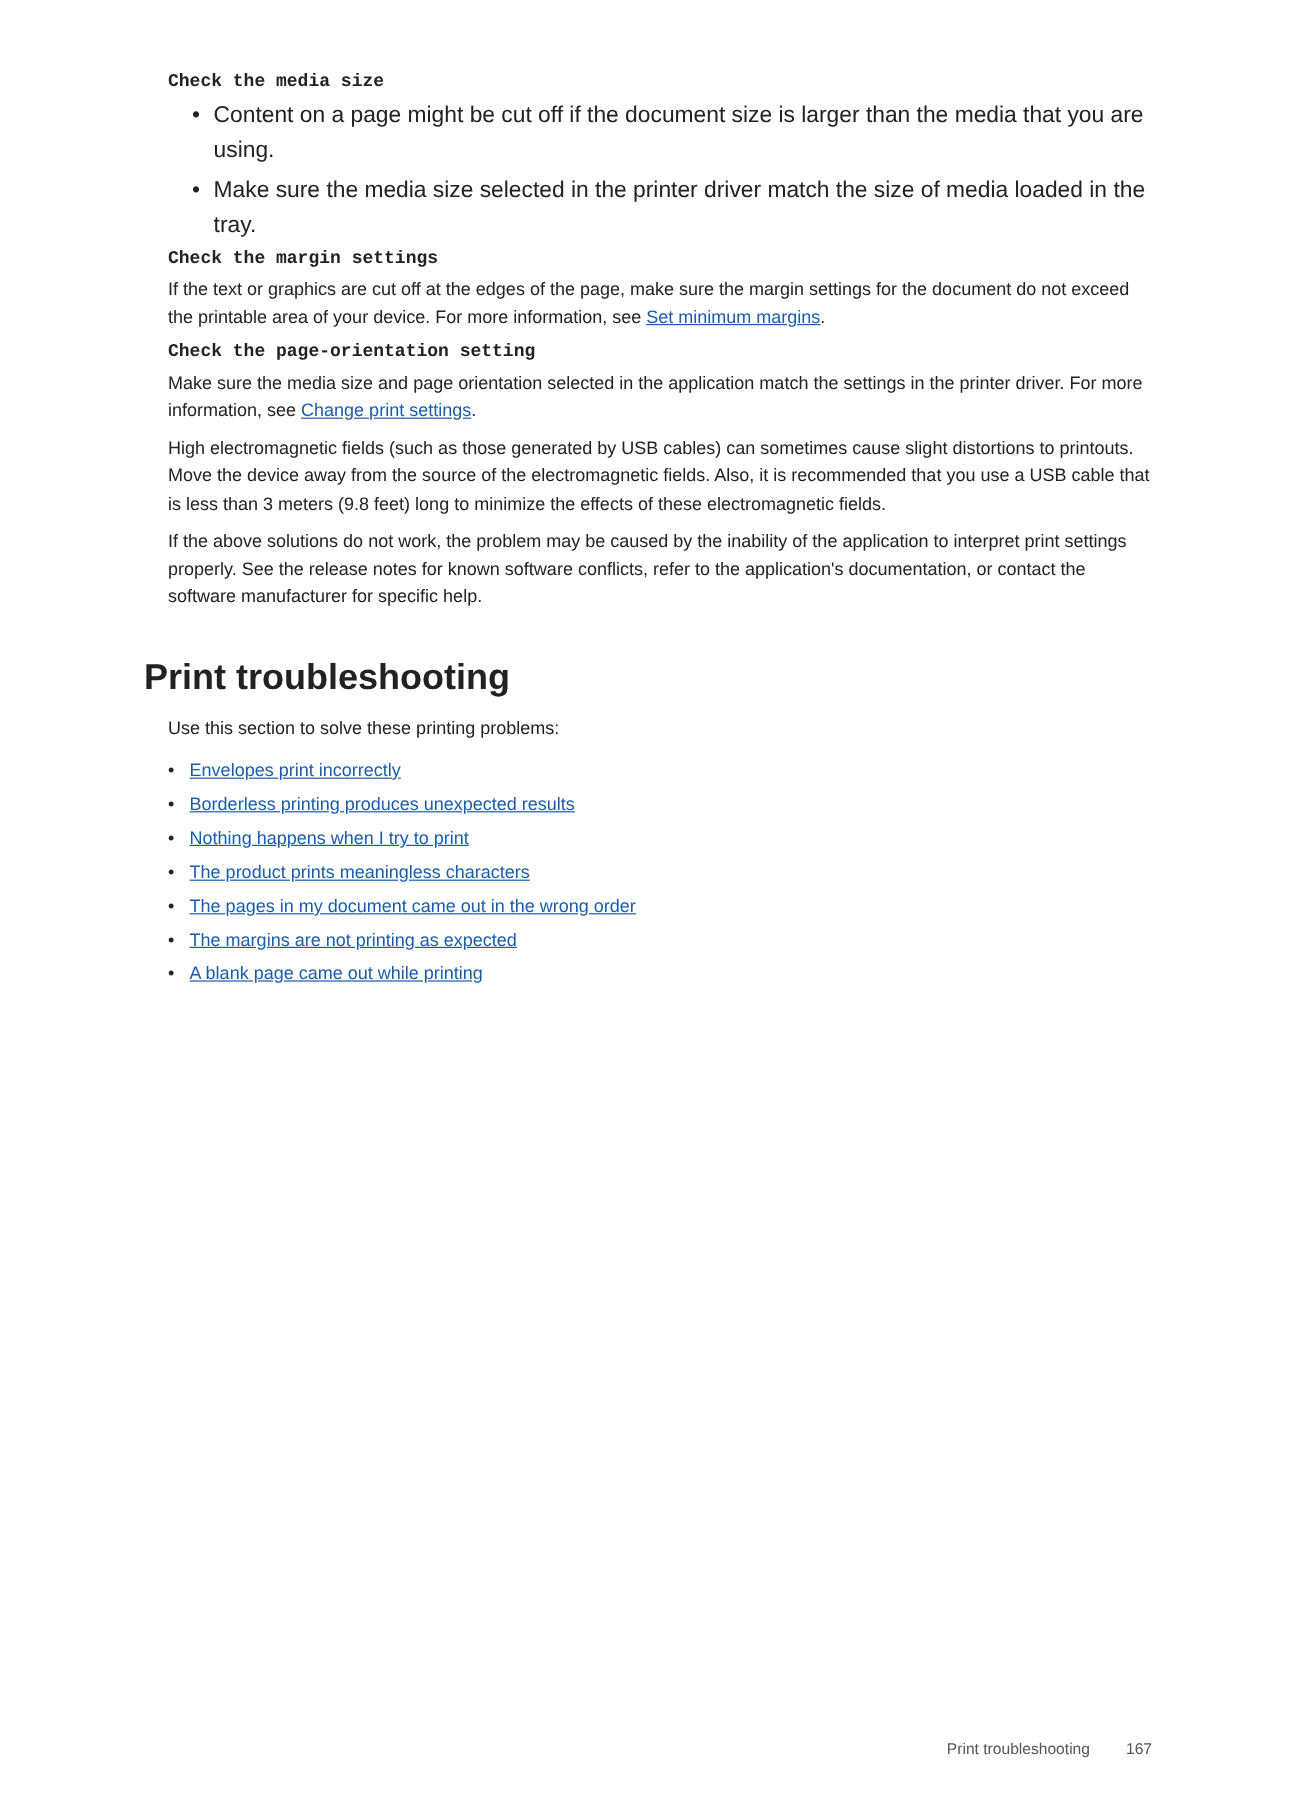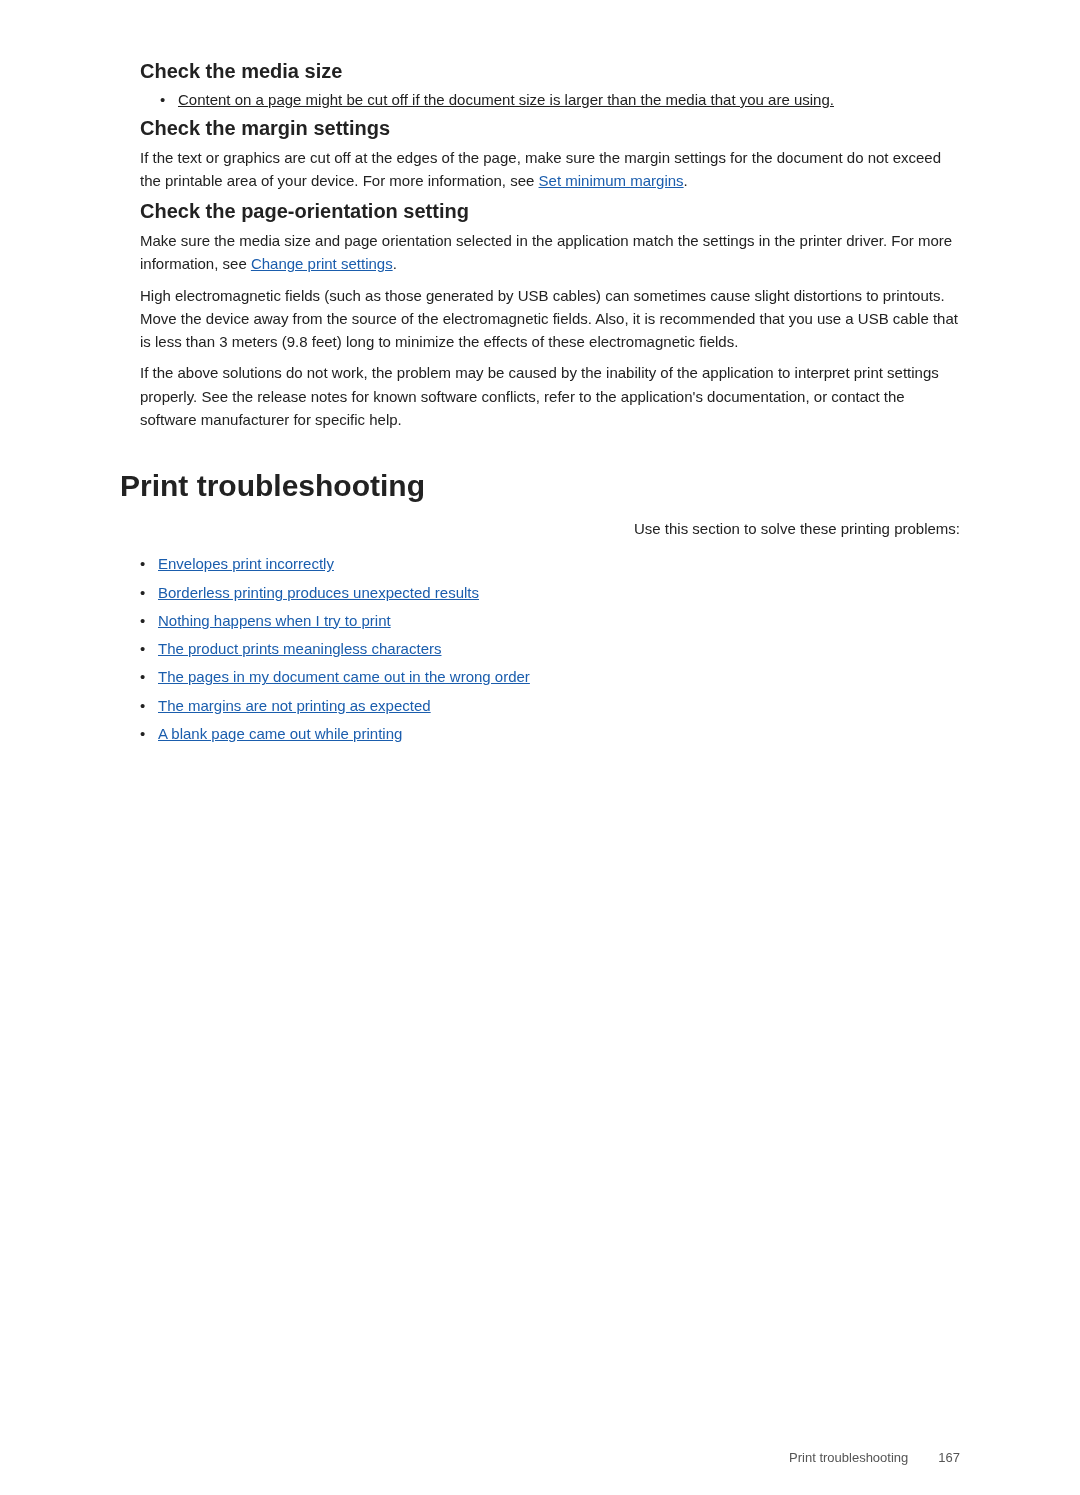--- a/index.html
+++ b/index.html
@@ -19,42 +19,42 @@
     }
 
     .page {
       padding: 60px 120px 80px 120px;
       max-width: 1080px;
     }
 
     
     .section-heading {
       font-weight: bold;
-      font-size: 20px;
+      font-size: 15px;
       margin-bottom: 6px;
       margin-top: 22px;
+      font-family: Liberation Mono, monospace;
     }
 
     .section-heading:first-child {
       margin-top: 0;
     }
 
     ul.bullet-list {
       list-style: none;
       padding: 0;
       margin: 0 0 0 20px;
     }
 
     ul.bullet-list li {
       position: relative;
       padding-left: 18px;
       margin-bottom: 5px;
       line-height: 1.5;
-      font-size: 15px;
-      text-decoration: underline;
+      font-size: 19px;
     }
 
     ul.bullet-list li::before {
       content: '•';
       position: absolute;
       left: 0;
       top: 0;
     }
 
     .paragraph {
@@ -75,21 +75,20 @@
       margin-top: 38px;
       margin-bottom: 14px;
       color: #222;
     }
 
     .intro-text {
       font-size: 15px;
       line-height: 1.55;
       margin-bottom: 12px;
       margin-left: 20px;
-      text-align: right;
     }
 
     ul.link-list {
       list-style: none;
       padding: 0;
       margin: 0 0 0 20px;
     }
 
     ul.link-list li {
       position: relative;
@@ -125,20 +124,21 @@
 </head>
 <body>
 
 <div class="page">
 
   <div class="top-content" id="top-sections-container">
   <div>
         <div class="section-heading">Check the media size</div>
         <ul class="bullet-list">
           <li>Content on a page might be cut off if the document size is larger than the media that you are using.</li>
+          <li>Make sure the media size selected in the printer driver match the size of media loaded in the tray.</li>
         </ul>
       </div>
       <div>
         <div class="section-heading">Check the margin settings</div>
         <p class="paragraph"><span>If the text or graphics are cut off at the edges of the page, make sure the margin settings for the document do not exceed the printable area of your device. For more information, see </span><a href="#">Set minimum margins</a><span>.</span></p>
       </div>
       <div>
         <div class="section-heading">Check the page-orientation setting</div>
         <p class="paragraph"><span>Make sure the media size and page orientation selected in the application match the settings in the printer driver. For more information, see </span><a href="#">Change print settings</a><span>.</span></p>
       </div>

